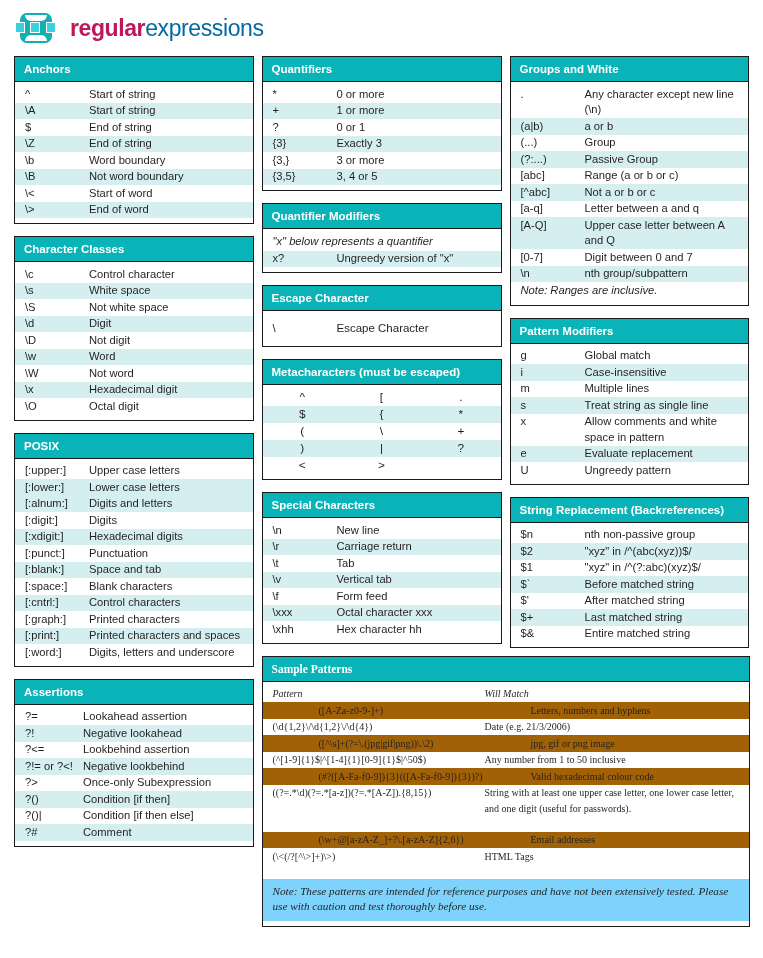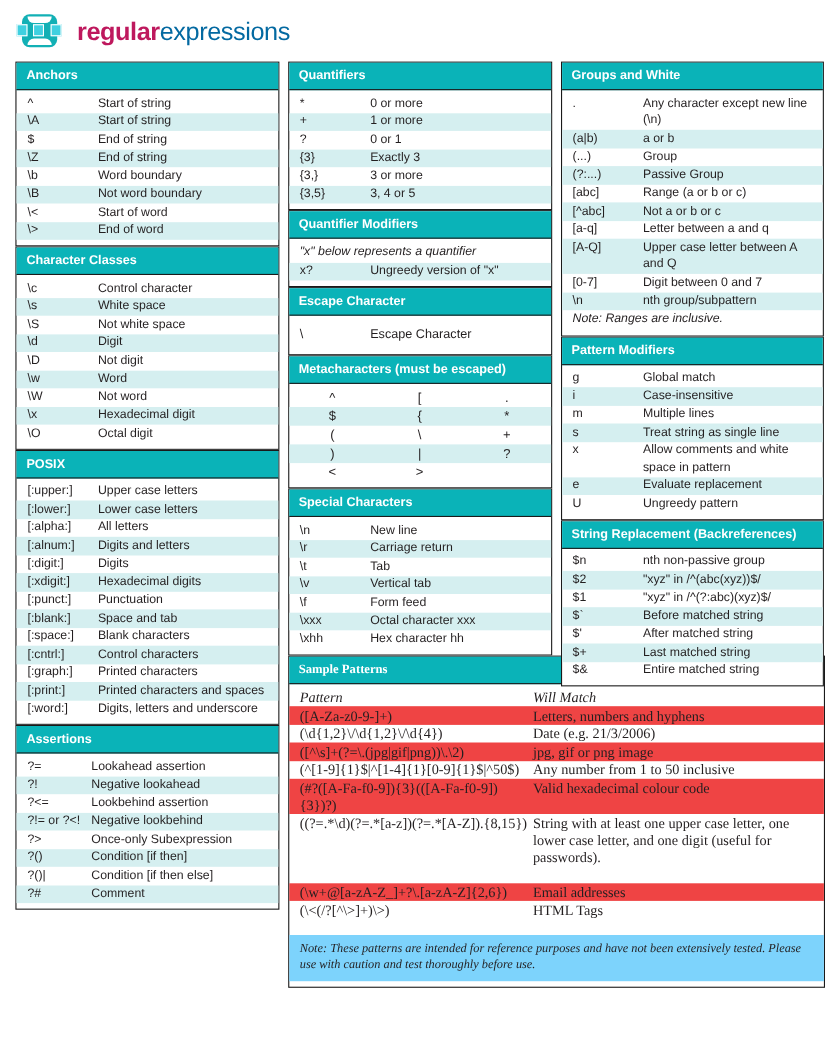--- a/index.html
+++ b/index.html
@@ -30,21 +30,21 @@
   }
   .logo-mark .sq.s1 { left: 1px; }
   .logo-mark .sq.s2 { left: 16px; }
   .logo-mark .sq.s3 { left: 32px; }
   .logo-text { font-size: 23px; letter-spacing: -0.4px; }
   .logo-text .b1 { color: #be185d; font-weight: bold; }
   .logo-text .b2 { color: #0369a1; margin-top: 20px; }
 
   
   #sheet { display: flex; gap: 8px; padding: 0 14px; align-items: flex-start; }
-  .col { width: 240px; display: flex; flex-direction: column; }
+  .col { width: 240px; display: flex; flex-direction: column; gap: 12px; }
 
   
   .card { border: 1px solid #1a1a1a; background: #ffffff; }
   .card-head {
     background: #0ab3b8; color: #ffffff;
     font-size: 11.5px; font-weight: bold;
     padding: 6px 9px 6px 9px;
     border-bottom: 1px solid #1a1a1a;
   }
   .card-body { padding: 4px 0 5px 0; }
@@ -60,22 +60,22 @@
   .mrow { display: flex; font-size: 11.8px; line-height: 17px; text-align: center; }
   .mrow.alt { background: #d5eff0; }
   .mrow span { flex: 1; }
 
   
   .erow { font-size: 11.5px; line-height: 26px; display: flex; }
   .erow .k { width: 74px; padding-left: 10px; flex: none; }
   .erow .v { flex: 1; }
 
   
-  .sp { display: flex; font-size: 13px; line-height: 15.5px; padding: 0.5px 0; }
-  .sp.alt { background: #ef4444; }
+  .sp { display: flex; font-size: 10px; line-height: 15.5px; padding: 0.5px 0; }
+  .sp.alt { background: #a16207; padding-left: 46px; }
   .sp .p { width: 222px; flex: none; padding-left: 10px; }
   .sp .m { flex: 1; padding-right: 8px; }
   .sp.hdr { font-style: italic; }
   .sp-note { background: #7dd3fc; font-style: italic; font-size: 11.2px;
              line-height: 15.5px; padding: 5px 10px 6px 10px; margin-top: 14px; }
   .spacer { height: 15px; }
   .wide-card { width: 488px; font-family: Liberation Serif, serif; }
 </style>
 </head>
 <body>
@@ -182,24 +182,20 @@
       <div class="card-head">POSIX</div>
       <div class="card-body">
         <div class="row">
             <span class="k">[:upper:]</span>
             <span class="v">Upper case letters</span>
           </div>
         <div class="row alt">
             <span class="k">[:lower:]</span>
             <span class="v">Lower case letters</span>
           </div>
-        <div class="row">
-            <span class="k">[:alpha:]</span>
-            <span class="v">All letters</span>
-          </div>
         <div class="row alt">
             <span class="k">[:alnum:]</span>
             <span class="v">Digits and letters</span>
           </div>
         <div class="row">
             <span class="k">[:digit:]</span>
             <span class="v">Digits</span>
           </div>
         <div class="row alt">
             <span class="k">[:xdigit:]</span>

